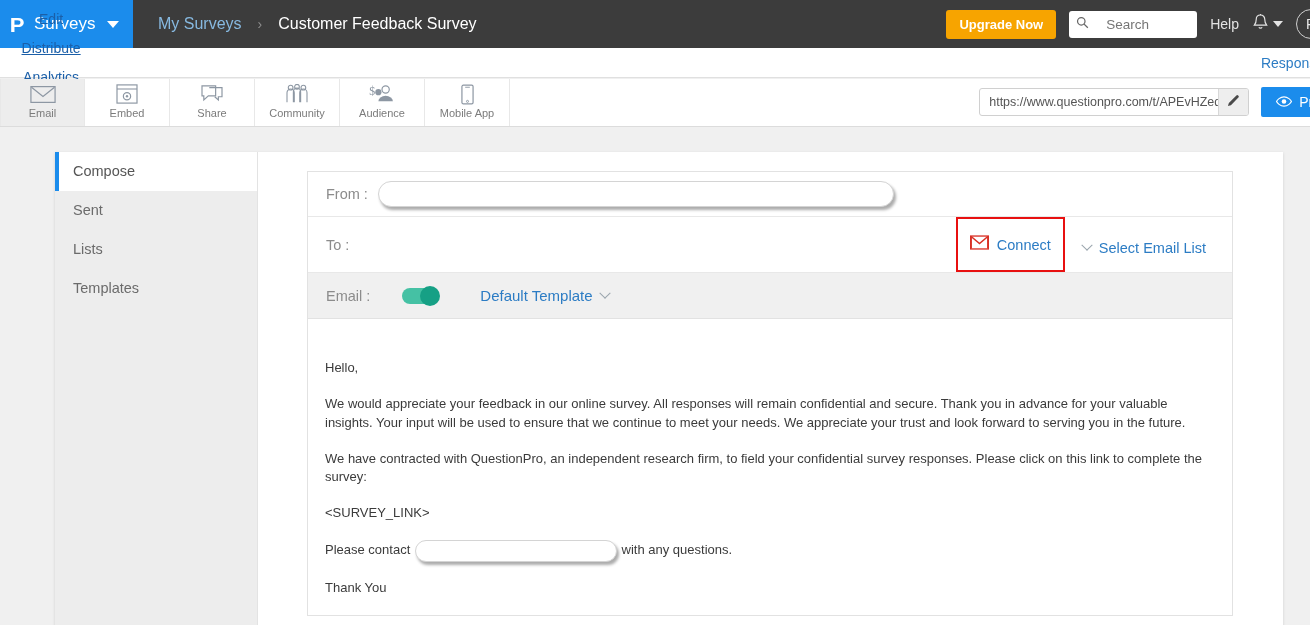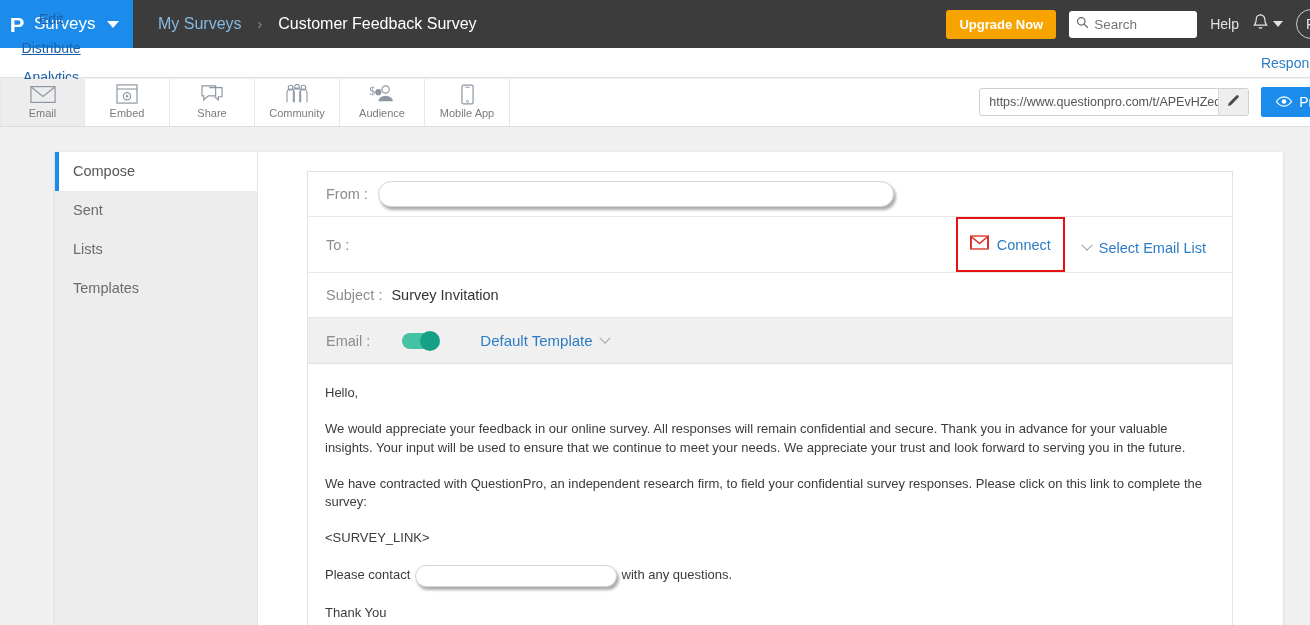--- a/index.html
+++ b/index.html
@@ -53,21 +53,21 @@
   .upgrade-btn {
     background: #f7a400; color: #fff;
     font-size: 13px; font-weight: bold;
     padding: 7px 13px; border: none; border-radius: 3px;
     cursor: pointer;
   }
   .search-wrap {
     width: 128px; height: 27px;
     background: #fff; border-radius: 3px;
     display: flex; align-items: center;
-    padding: 0 7px; gap: 5px;
+    padding: 0 7px; gap: 17px;
   }
   .search-ico { flex: 0 0 auto; }
   .search-input {
     border: none; outline: none;
     font-size: 13.5px; color: #555;
     width: 100%;
     font-family: "Liberation Sans", sans-serif;
     background: transparent;
   }
   .help-link { color: #e3e3e3; font-size: 14px; }
@@ -276,20 +276,21 @@
   }
   .template-sel {
     margin-left: 22px;
     display: flex; align-items: center; gap: 8px;
     color: #2c7cc4; font-size: 15px; cursor: pointer;
   }
   .body {
     padding: 20px 22px 0 17px;
     font-size: 13px; color: #3b3b3b;
     line-height: 1.45;
+    margin-top: 20px;
   }
   .body p { margin-bottom: 17px; }
   .inline-redact {
     display: inline-block;
     vertical-align: middle;
     width: 202px; height: 22px;
     border: 1px solid #d4d4d4;
     border-radius: 12px;
     background: #fff;
     box-shadow: 2px 3px 3px rgba(0,0,0,0.33);
@@ -470,24 +471,20 @@
               </span>
               <span class="connect-txt">Connect</span>
             </div>
             <div class="select-list">
               <span class="chev"></span>
               <span>Select Email List</span>
             </div>
           </div>
         </div>
 
-        <div class="frow">
-          <span class="flabel">Subject :</span>
-          <span class="subject-val">Survey Invitation</span>
-        </div>
 
         <div class="frow row-email">
           <span class="flabel">Email :</span>
           <div class="toggle">
             <span class="knob"></span>
           </div>
           <div class="template-sel">
             <span>Default Template</span>
             <span class="chev"></span>
           </div>

